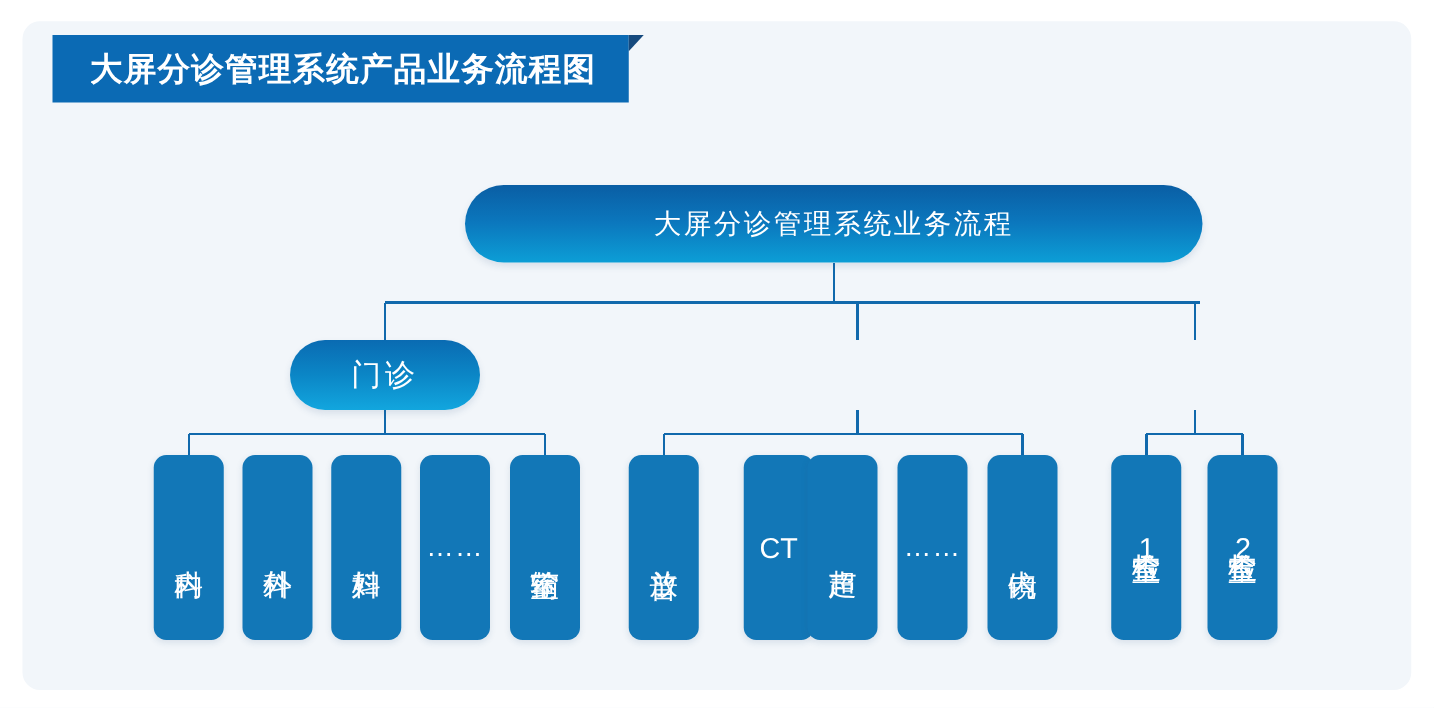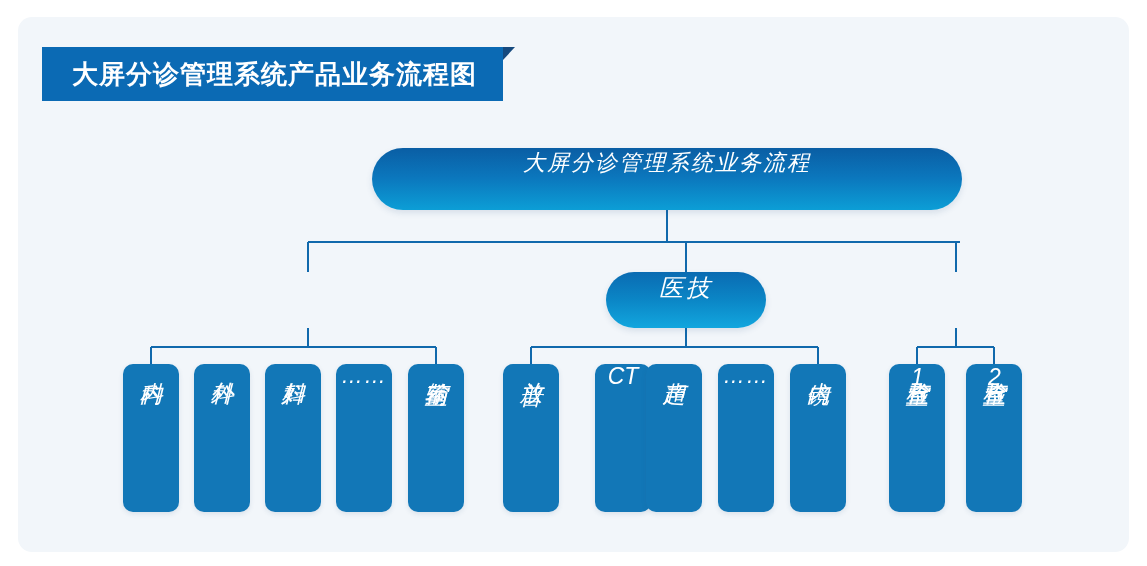--- a/index.html
+++ b/index.html
@@ -28,21 +28,21 @@
     width: 1111px;
     height: 535px;
     background: #f2f6fa;
     border-radius: 14px;
   }
 
   
   .ribbon {
     position: absolute;
     left: 42px;
-    top: 47px;
+    top: 28px;
     height: 54px;
     padding: 0 26px 0 30px;
     display: flex;
     align-items: center;
     background: #0b6ab4;
     color: #ffffff;
     font-size: 26px;
     font-weight: bold;
     letter-spacing: 1px;
     white-space: nowrap;
@@ -73,26 +73,25 @@
     top: 0;
     width: 1147px;
     height: 566px;
     pointer-events: none;
   }
 
   
   .node {
     position: absolute;
     display: flex;
-    align-items: flex-start;
+    align-items: center;
     justify-content: center;
     color: #ffffff;
     box-sizing: border-box;
     text-align: center;
-    font-style: italic;
   }
 
   .node-root {
     left: 372px;
     top: 148px;
     width: 590px;
     height: 62px;
     border-radius: 31px;
     background: linear-gradient(to bottom, #0a5ea4 0%, #0b77bd 48%, #0c9ed6 100%);
     font-size: 22px;
@@ -172,22 +171,22 @@
         <path d="M917,347 L994,347"></path>
         <path d="M917,347 L917,364"></path>
         <path d="M994,347 L994,364"></path>
       </g>
     </svg>
 
     <div class="node node-root">
       <span>大屏分诊管理系统业务流程</span>
     </div>
 
-    <div class="node node-branch branch-1">
-      <span>医技</span>
+    <div class="node node-branch branch-0">
+      <span>门诊</span>
     </div>
 
     <div class="node node-leaf" style="left:123px">
       <span class="leaf-vert">内科</span>
     </div>
     <div class="node node-leaf" style="left:194px">
       <span class="leaf-vert">外科</span>
     </div>
     <div class="node node-leaf" style="left:265px">
       <span class="leaf-vert">妇科</span>

